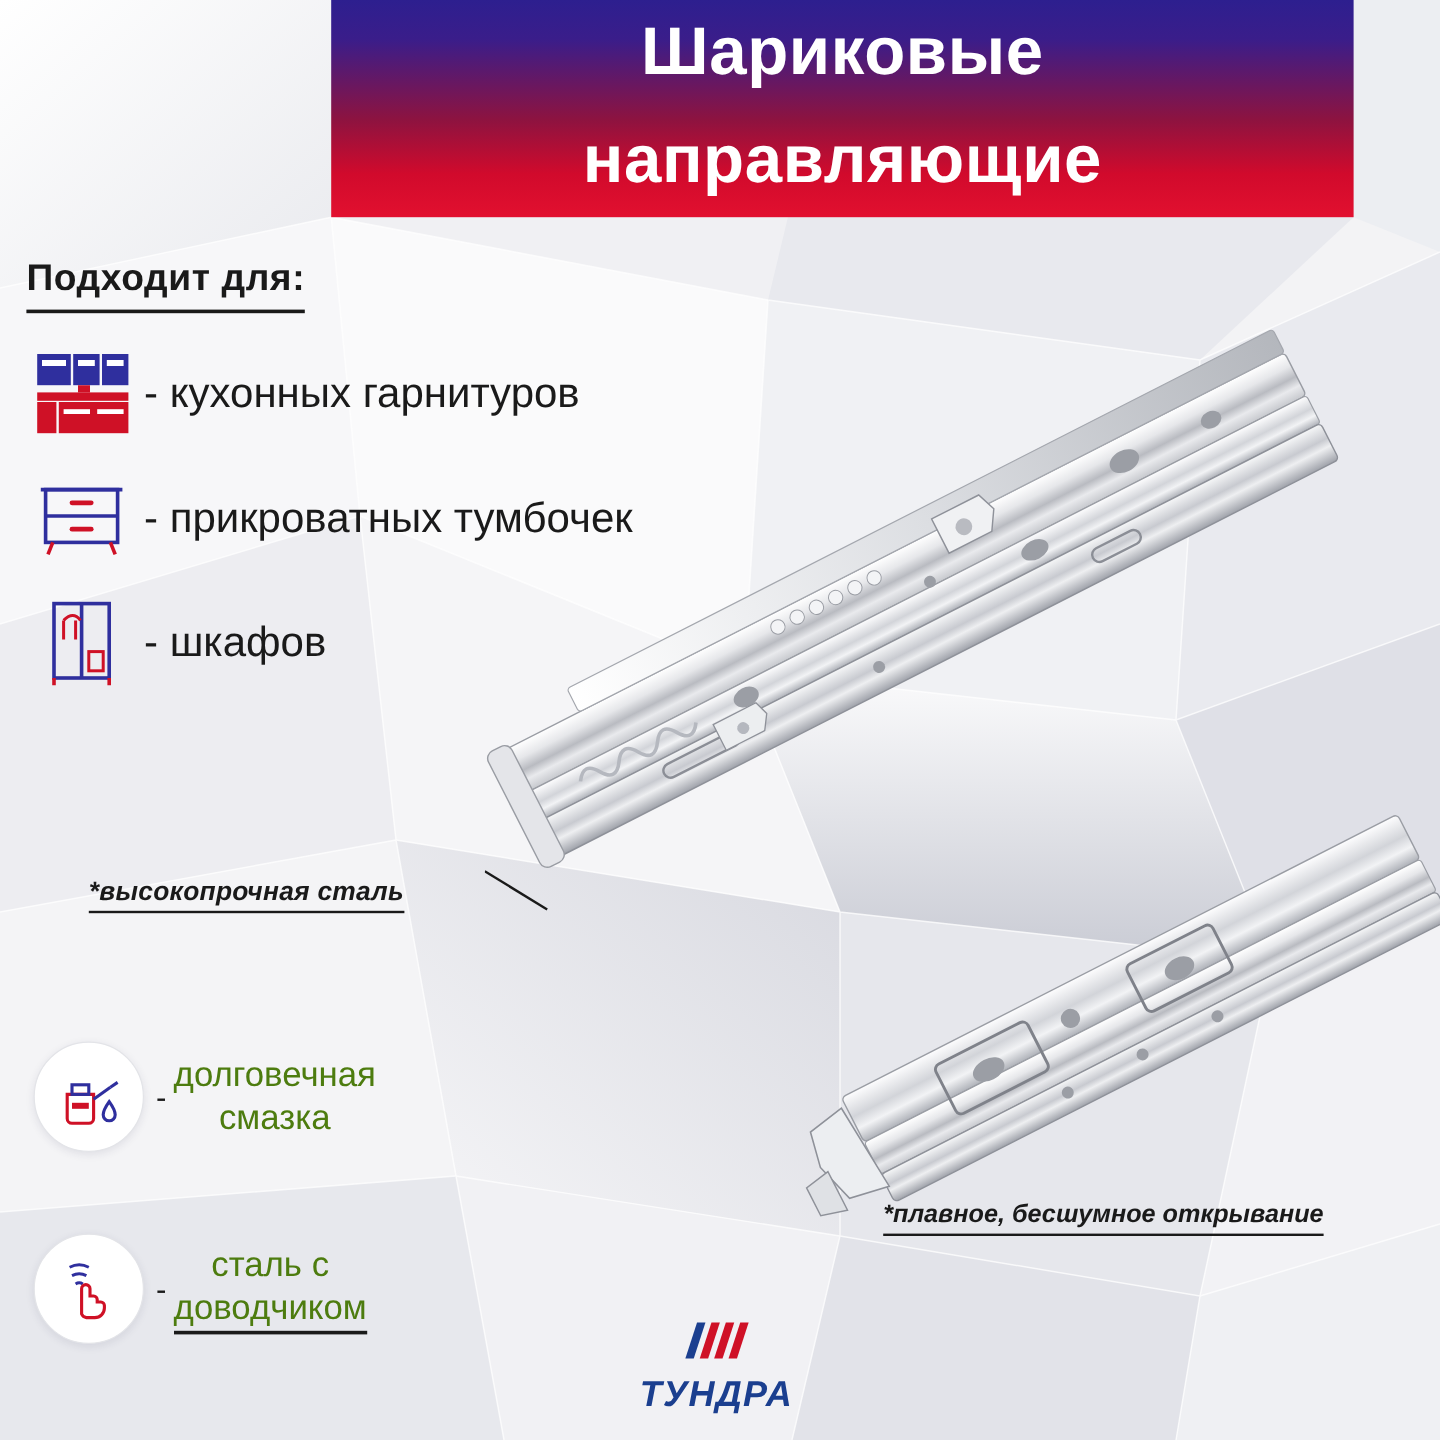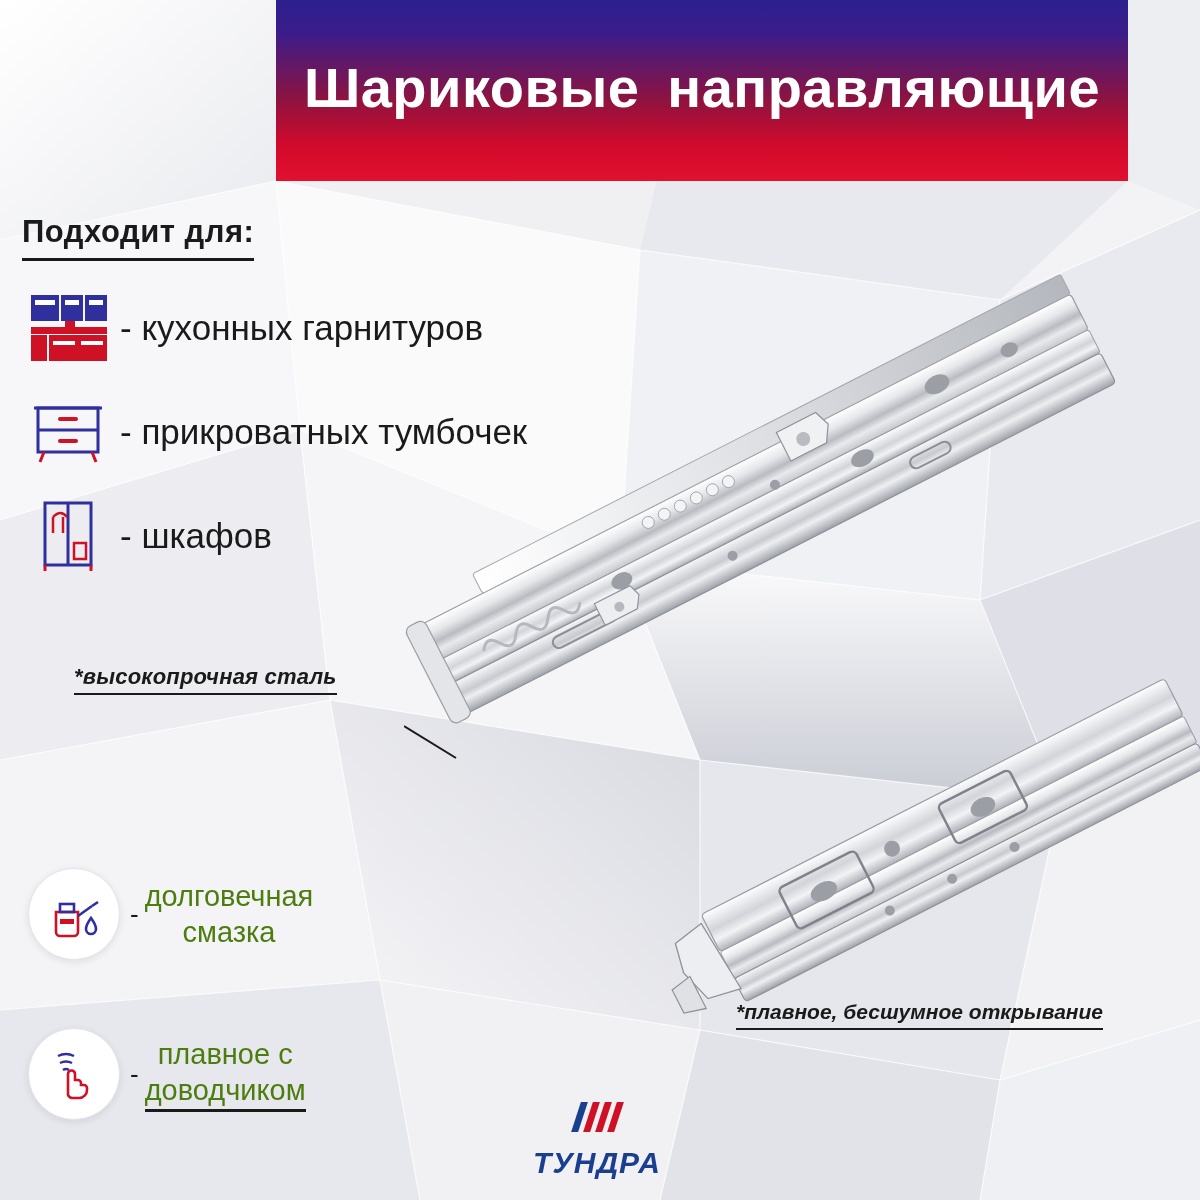--- a/index.html
+++ b/index.html
@@ -31,20 +31,21 @@
 
   
   .header-banner {
     position: absolute;
     left: 276px;
     top: 0;
     width: 852px;
     height: 181px;
     background: linear-gradient(180deg, #2d1f8f 0%, #3a1d8a 18%, #8d1340 55%, #d10a2c 80%, #e2102f 100%);
     display: flex;
+    flex-direction: column;
     align-items: center;
     justify-content: center;
     box-sizing: border-box;
     padding: 4px 10px 10px 10px;
     gap: 28px;
   }
   .header-title {
     color: #ffffff;
     font-size: 56px;
     line-height: 62px;
@@ -90,21 +91,21 @@
     font-size: 35px;
     color: #1a1a1a;
     margin-left: 6px;
     white-space: nowrap;
   }
 
   
   .steel-note {
     position: absolute;
     left: 74px;
-    top: 664px;
+    top: 730px;
     font-size: 22px;
     font-style: italic;
     font-weight: bold;
     color: #1a1a1a;
     border-bottom: 2px solid #1a1a1a;
     padding-bottom: 3px;
     letter-spacing: 0.2px;
   }
   .steel-leader {
     position: absolute;
@@ -447,21 +448,21 @@
     <span class="feature-badge">
       <svg width="56" height="56" viewBox="0 0 56 56">
         <path d="M12,10 q8,-4 16,0" fill="none" stroke="#2f2f9e" stroke-width="2.4"></path>
         <path d="M14,17 q6,-3 12,0" fill="none" stroke="#2f2f9e" stroke-width="2.4"></path>
         <path d="M17,24 q3,-2 6,0" fill="none" stroke="#2f2f9e" stroke-width="2.4"></path>
         <path d="M22,44 l0,-16 a3.5,3.5 0 0 1 7,0 l0,6 l3,0 a3,3 0 0 1 3,3 l0,2 l3,0 a3,3 0 0 1 3,3 l0,2 a8,8 0 0 1 -8,8 l-7,0 a5,5 0 0 1 -4,-3 z" fill="none" stroke="#cf1126" stroke-width="2.6"></path>
       </svg>
     </span>
     <span class="feature-dash">-</span>
     <span class="feature-text">
-      <span>плавное с</span><br>
+      <span>сталь с</span><br>
       <span class="ul">доводчиком</span>
     </span>
   </div>
 
   <div class="brand">
     <div class="brand-mark">
       <i class="b"></i>
         <i></i>
         <i></i>
         <i></i>

